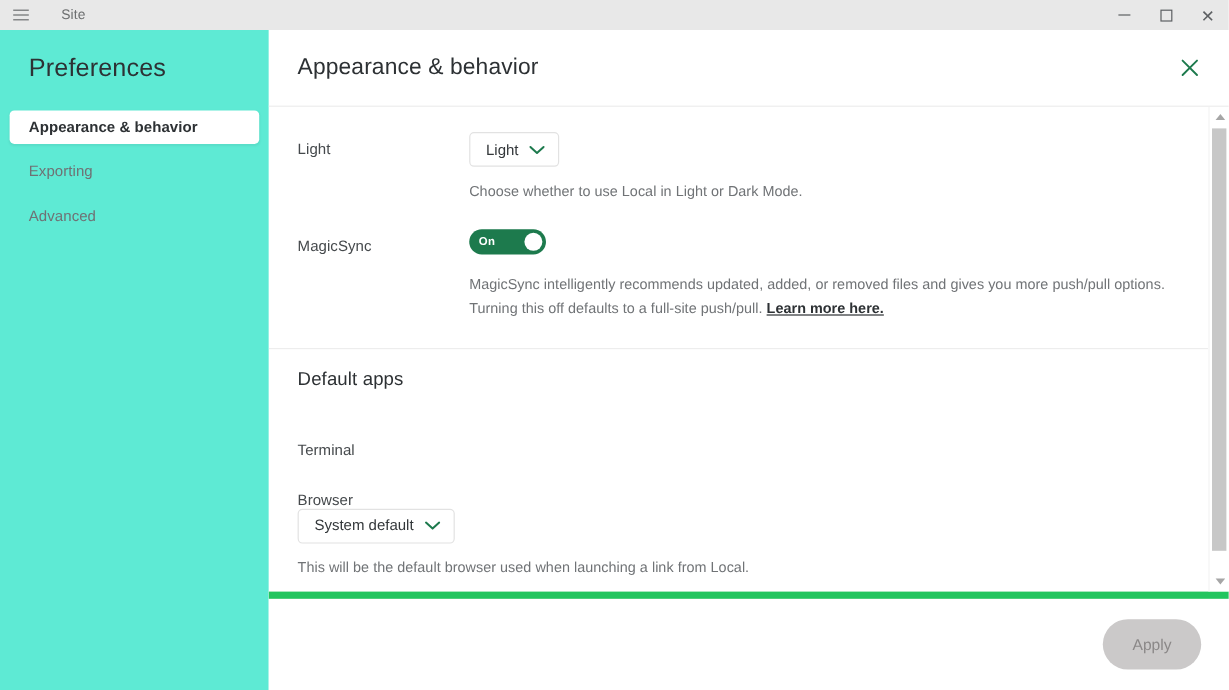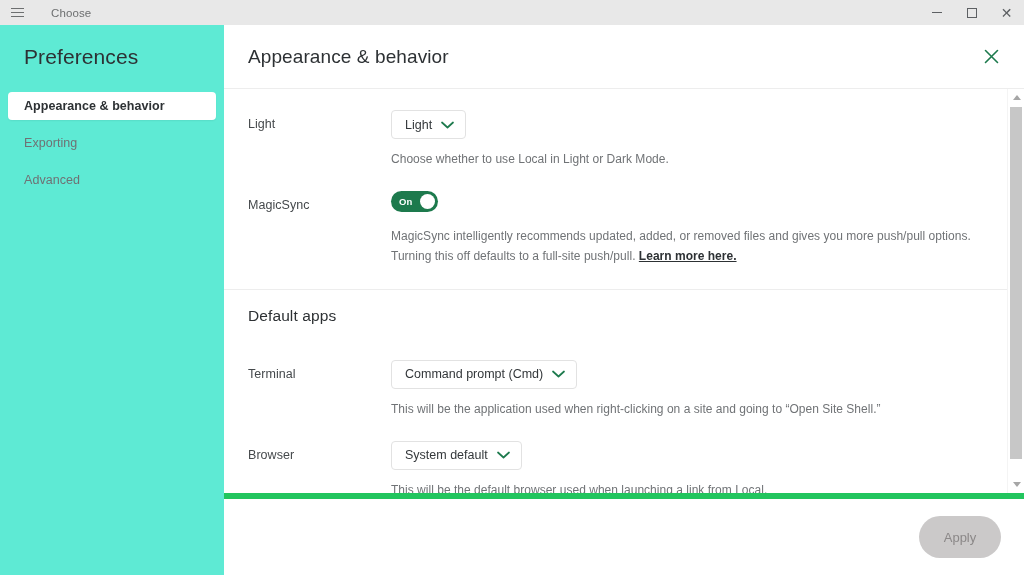--- a/index.html
+++ b/index.html
@@ -236,21 +236,21 @@
     border-radius: 4px;
     background: #ffffff;
     font-size: 12.5px;
     color: #33373a;
     cursor: pointer;
     white-space: nowrap;
   }
 
   
   .toggle {
-    width: 47px;
+    width: 64px;
     height: 21px;
     border-radius: 11px;
     background: #1d7a4d;
     position: relative;
     display: inline-flex;
     align-items: center;
     cursor: pointer;
   }
   .toggle-label {
     position: absolute;
@@ -335,21 +335,21 @@
 <body>
 
 <div class="app">
 
   <div class="titlebar">
     <div class="hamburger">
       <i></i>
       <i></i>
       <i></i>
     </div>
-    <span class="titlebar-app-name">Choose</span>
+    <span class="titlebar-app-name">Site</span>
 
     <div class="window-controls">
       <div class="wc-btn wc-min">
         <span class="glyph"></span>
       </div>
       <div class="wc-btn wc-max">
         <span class="glyph"></span>
       </div>
       <div class="wc-btn wc-close">
         <span class="glyph">✕</span>
@@ -416,32 +416,23 @@
           </div>
 
         </div>
 
         <div class="section">
 
           <div class="section-heading">Default apps</div>
 
           <div class="row">
             <div class="row-label">Terminal</div>
-            <div class="row-control">
-              <div class="select">
-                <span>Command prompt (Cmd)</span>
-                <svg width="13" height="8" viewBox="0 0 13 8" aria-hidden="true">
-                  <path d="M1 1.5 L6.5 6.5 L12 1.5" stroke="#1d7a4d" stroke-width="1.7" fill="none" stroke-linecap="round" stroke-linejoin="round"></path>
-                </svg>
-              </div>
-              <div class="helper">This will be the application used when right-clicking on a site and going to “Open Site Shell.”</div>
-            </div>
           </div>
 
-          <div class="row" style="padding-bottom:24px;">
+          <div class="row" style="padding-bottom:24px;flex-direction:column;">
             <div class="row-label">Browser</div>
             <div class="row-control">
               <div class="select">
                 <span>System default</span>
                 <svg width="13" height="8" viewBox="0 0 13 8" aria-hidden="true">
                   <path d="M1 1.5 L6.5 6.5 L12 1.5" stroke="#1d7a4d" stroke-width="1.7" fill="none" stroke-linecap="round" stroke-linejoin="round"></path>
                 </svg>
               </div>
               <div class="helper">This will be the default browser used when launching a link from Local.</div>
             </div>

